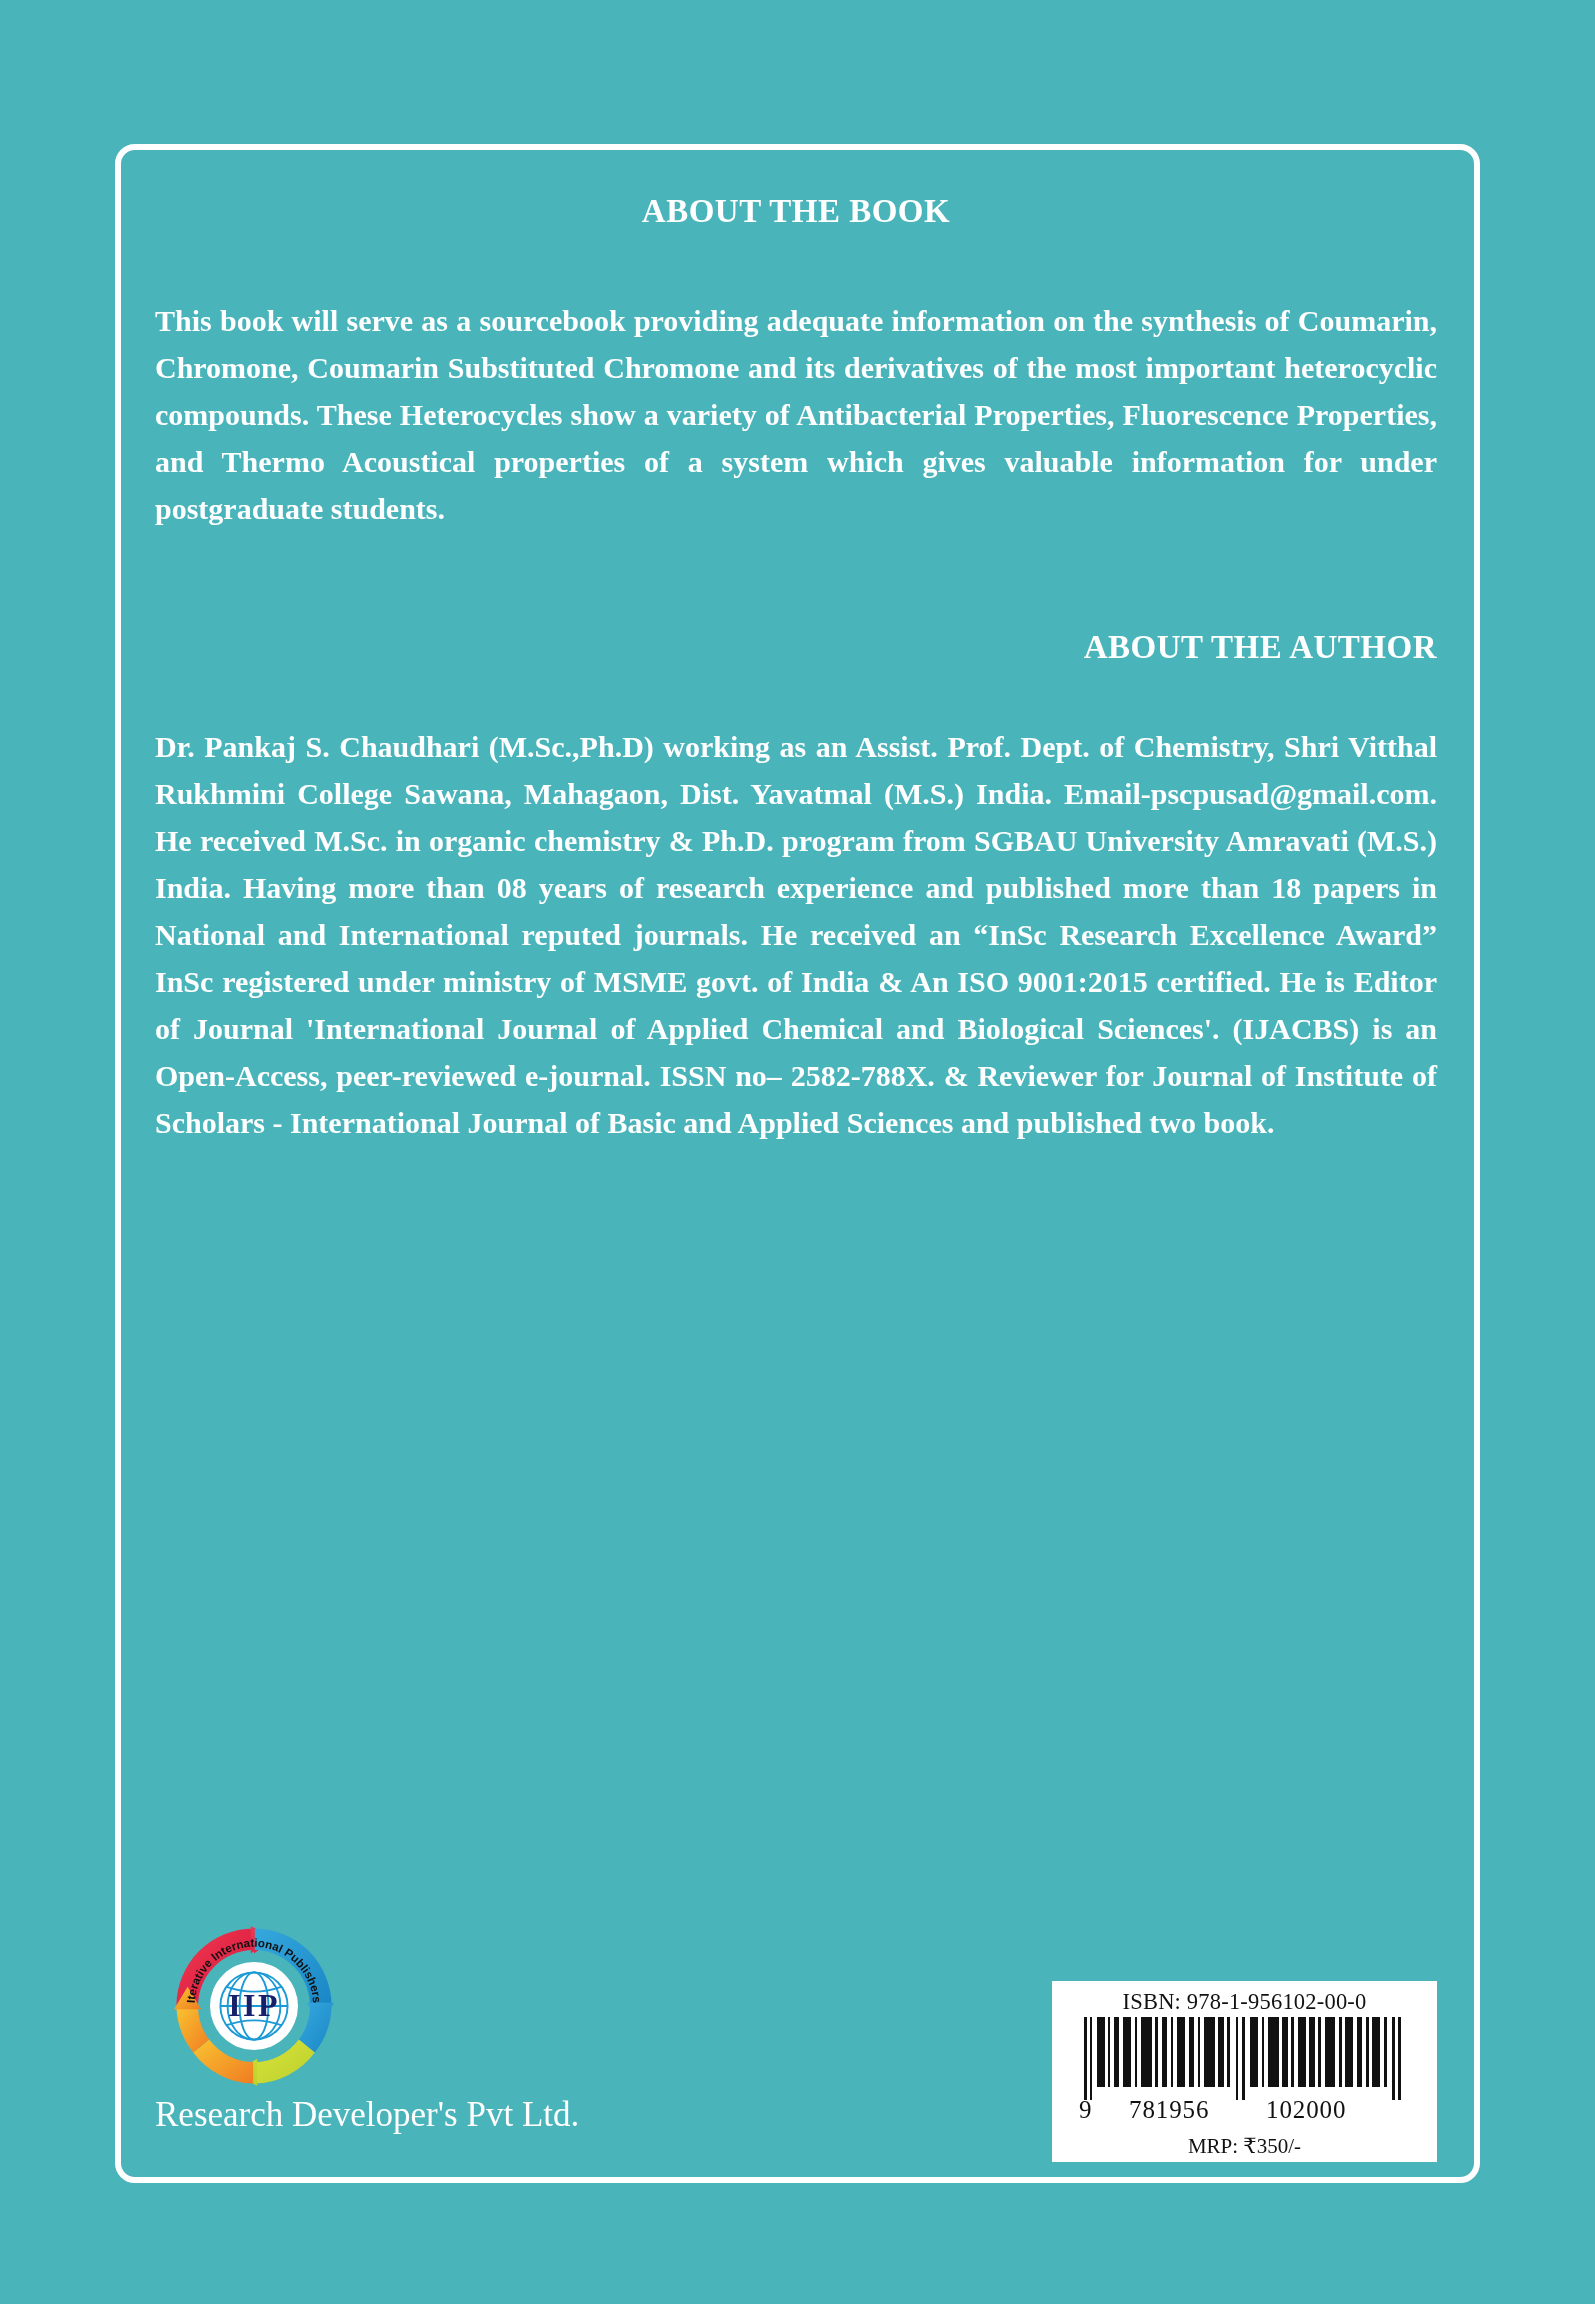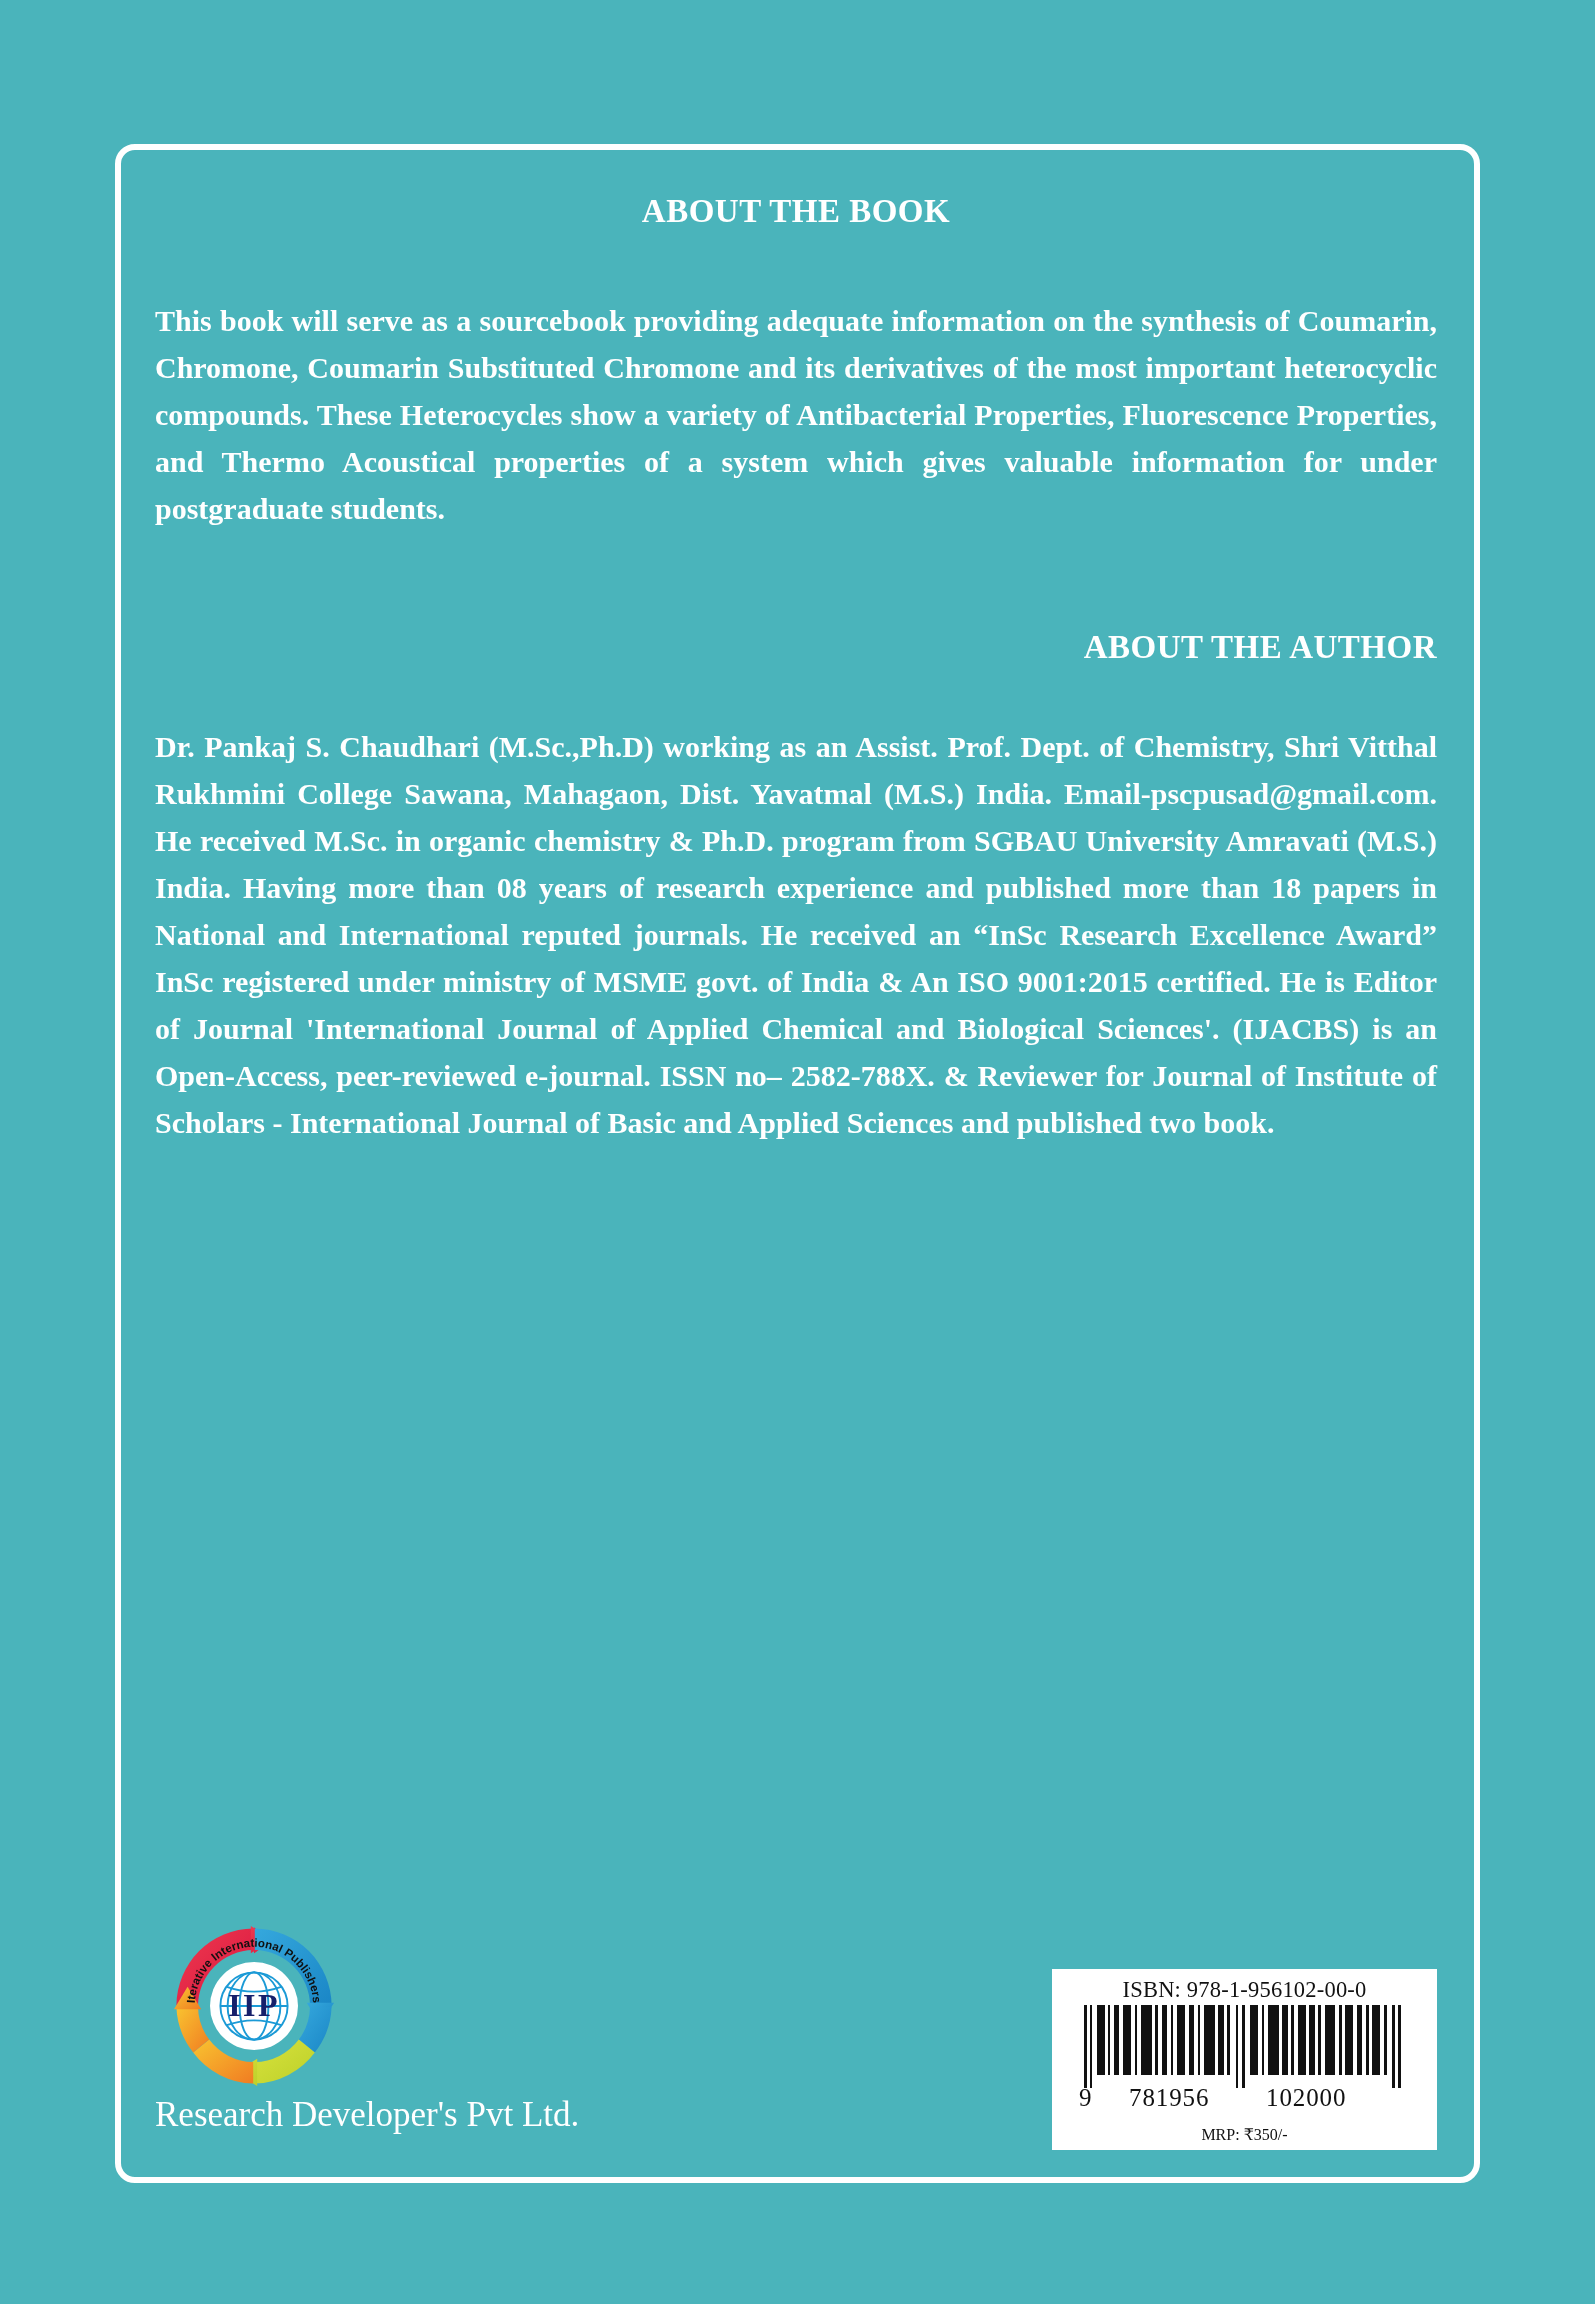--- a/index.html
+++ b/index.html
@@ -90,21 +90,21 @@
     color: #ffffff;
     font-size: 35px;
     font-weight: normal;
     white-space: nowrap;
   }
 
   
   #barcode-block {
     position: absolute;
     right: 0px;
-    top: 43px;
+    top: 55px;
     width: 385px;
     height: 181px;
     background: #ffffff;
     box-sizing: border-box;
     padding: 7.2px 10.8px 5.4px 10.8px;
     text-align: center;
   }
   #isbn-text {
     font-size: 22.5px;
     color: #111111;
@@ -126,21 +126,21 @@
     height: 31px;
     font-size: 25px;
     color: #111111;
     letter-spacing: 0.9px;
   }
   #barcode-digits span { position: absolute; top: -3.6px; }
   .bd-left   { left: 0px; }
   .bd-mid    { left: 50px; }
   .bd-right  { left: 187px; }
   #mrp-text {
-    font-size: 16px;
+    font-size: 21px;
     color: #111111;
     line-height: 27px;
     margin-top: 1.8px;
     white-space: nowrap;
   }
 </style>
 </head>
 <body>
 
 <div id="cover-frame"></div>

